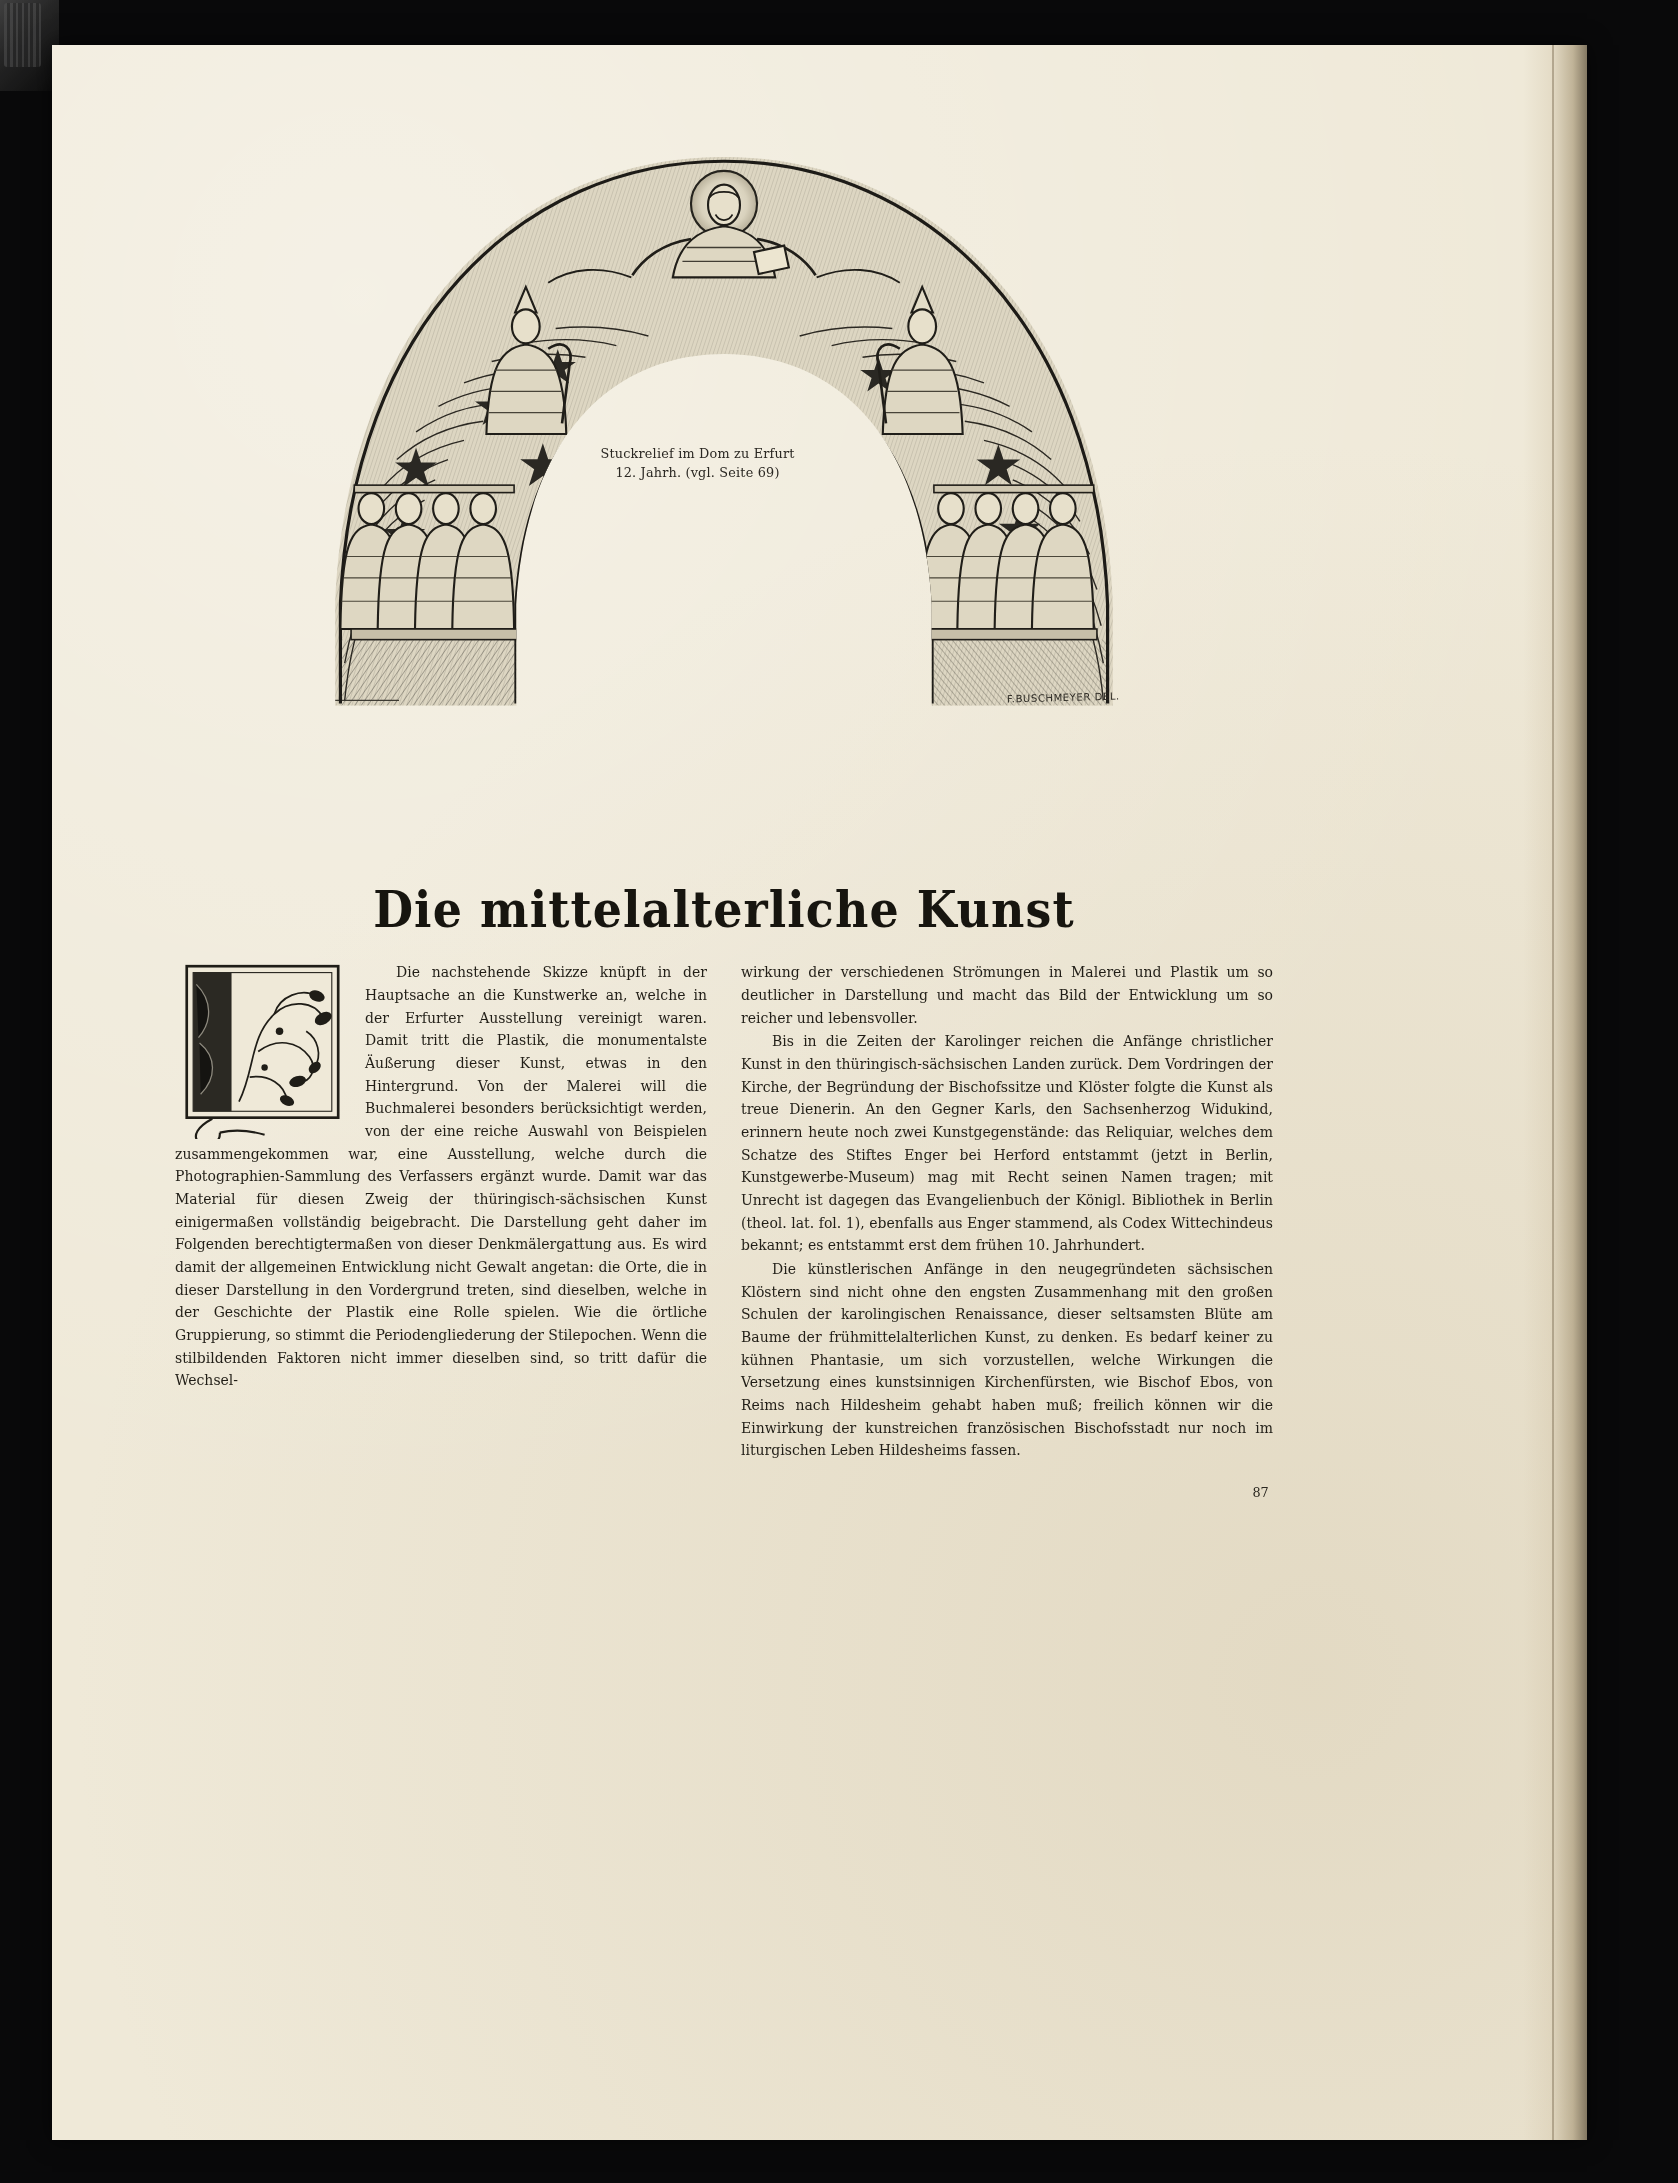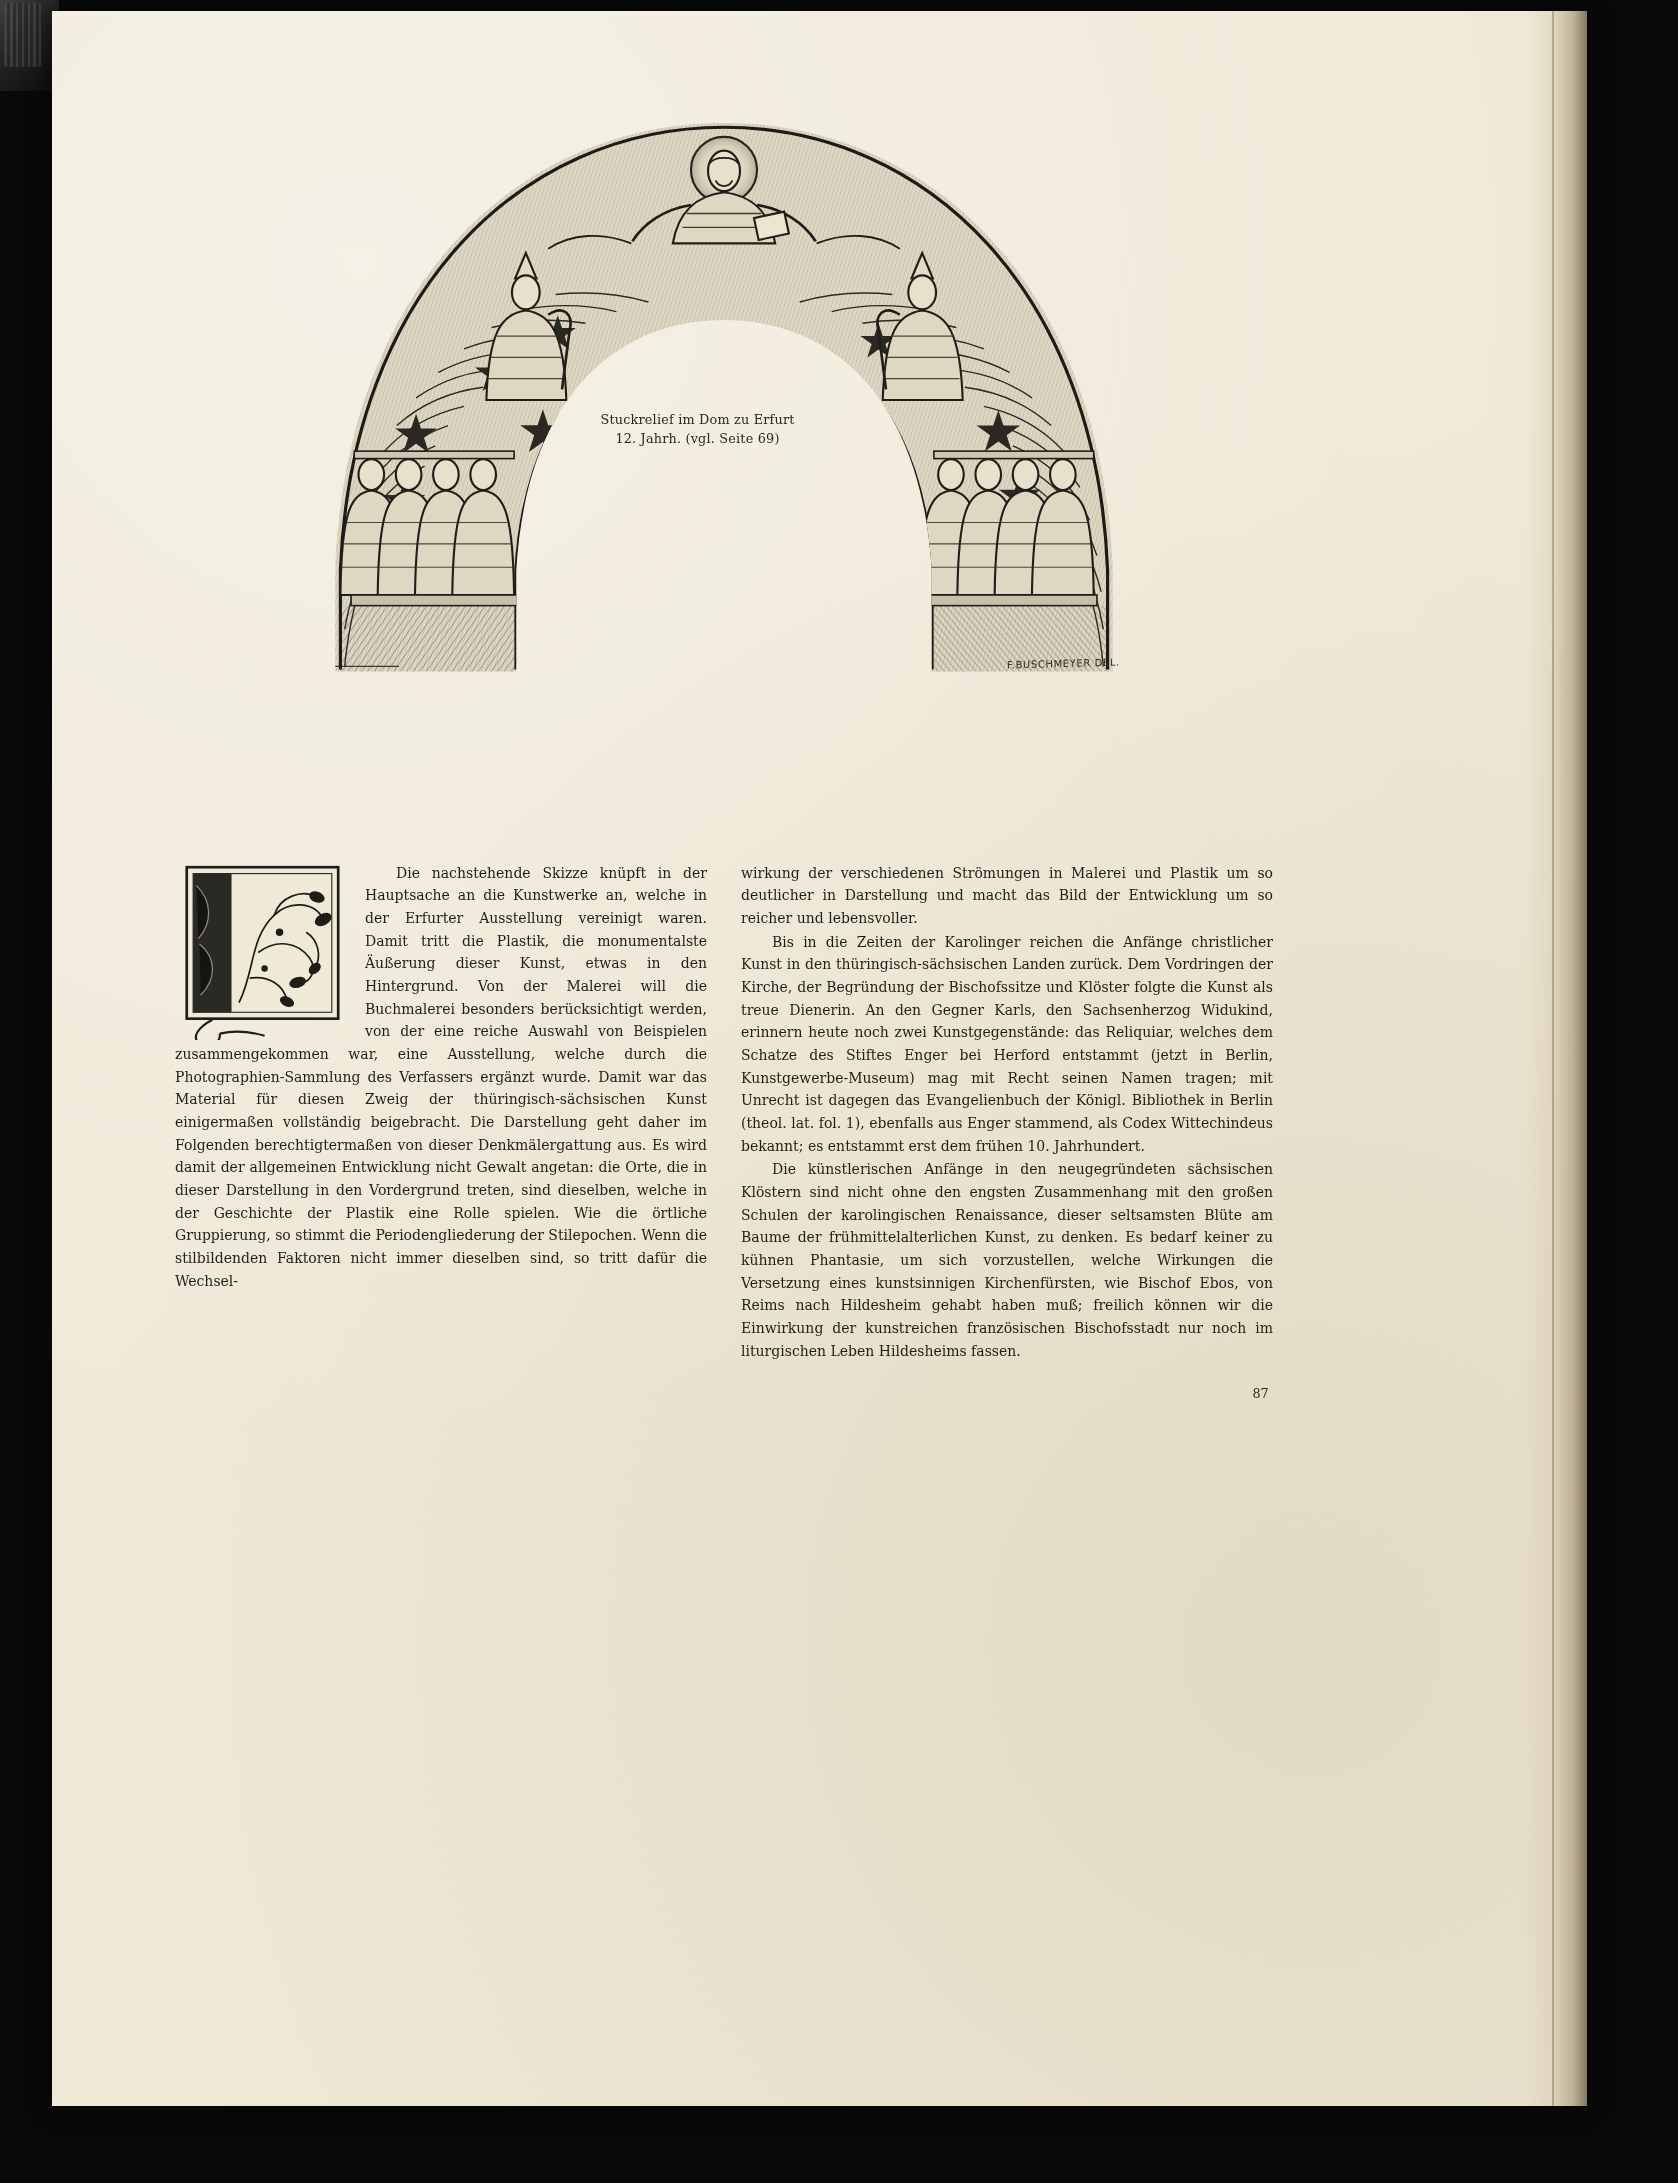--- a/index.html
+++ b/index.html
@@ -35,21 +35,21 @@
     width: 37px; height: 64px;
     background: repeating-linear-gradient(90deg,#5a5a5a 0 2.7px,#2e2e2e 2.7px 5.9px);
     opacity: .6;
     border-radius: 3.2px;
   }
 
   
   #page {
     position: absolute;
     left: 52px;
-    top: 11px;
+    top: 45px;
     width: 1535px;
     height: 2095px;
     background: #efe9d8;
     background-image:
       radial-gradient(circle at 20% 12%, rgba(255,255,255,.35), rgba(255,255,255,0) 55%),
       radial-gradient(circle at 82% 78%, rgba(212,199,170,.45), rgba(212,199,170,0) 60%);
     box-shadow: 0 0 21.3px rgba(0,0,0,.6);
   }
   
   #page-edge {
@@ -445,20 +445,21 @@
         </svg>
 
         <div class="cap" id="plate-caption">
           <div>Stuckrelief im Dom zu Erfurt</div>
           <div>12. Jahrh. (vgl. Seite 69)</div>
         </div>
 
         <div id="signature">F.BUSCHMEYER DEL.</div>
       </div>
 
+      <h1 id="headline">Die mittelalterliche Kunst</h1>
 
       <div id="columns">
 
         <div class="col">
           <div id="first-par">
             <div id="initial">
               <svg width="176" height="176" viewBox="0 0 330 330">
                 <rect x="22" y="6" width="284" height="284" fill="#efe9d8" stroke="#1f1d17" stroke-width="5"></rect>
                 <rect x="34" y="18" width="260" height="260" fill="none" stroke="#1f1d17" stroke-width="2"></rect>
 

